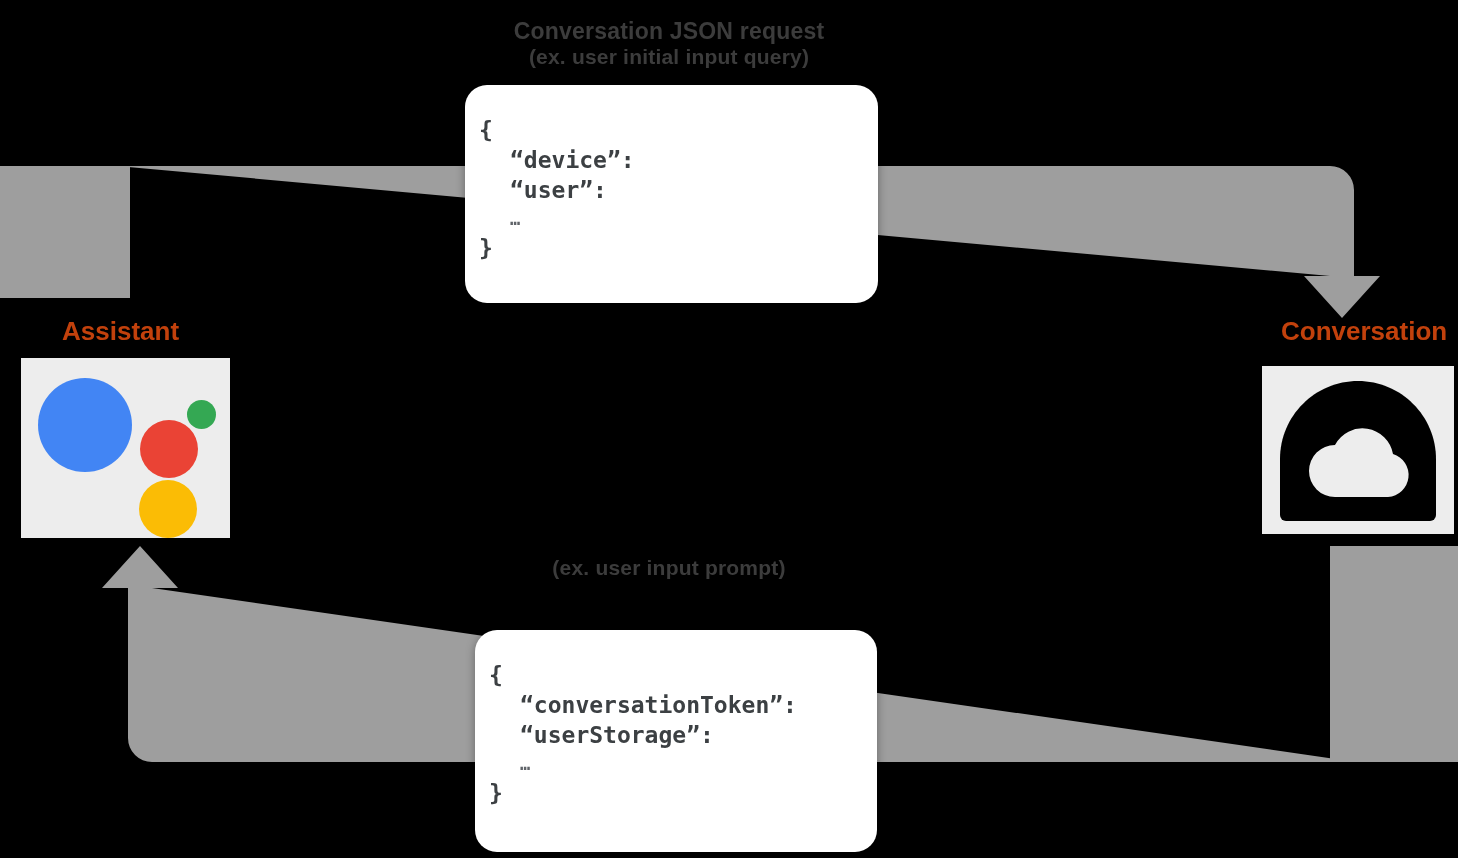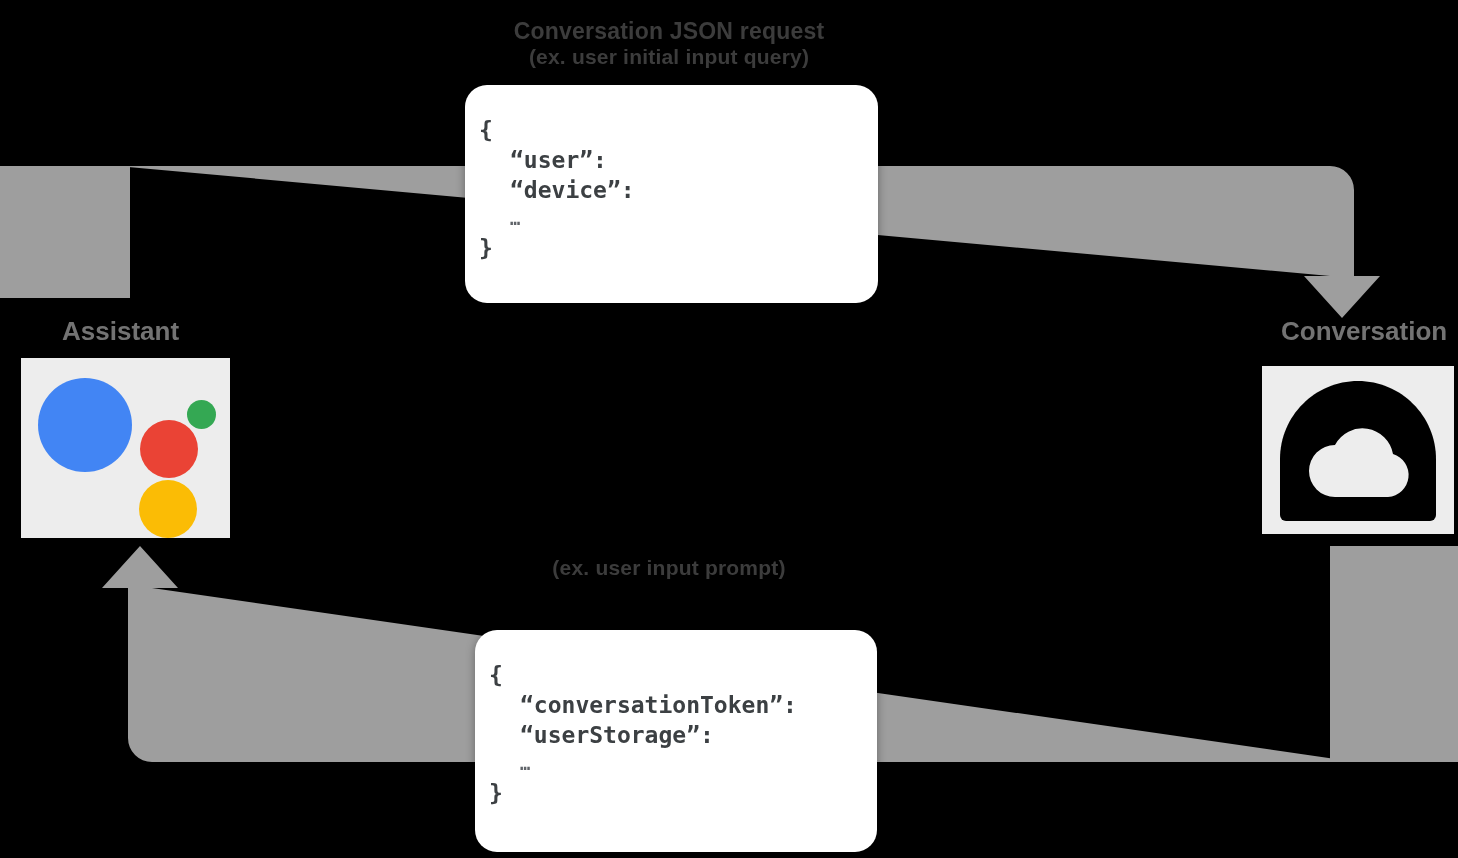--- a/index.html
+++ b/index.html
@@ -121,21 +121,21 @@
   }
 
   #label-request  { left: 379px; top: 18px;  width: 580px; }
   #label-response { left: 379px; top: 556px; width: 580px; }
 
   .endpoint-label {
     position: absolute;
     font-family: "Liberation Sans", sans-serif;
     font-size: 26px;
     font-weight: bold;
-    color: #737373;
+    color: #c2410c;
     white-space: nowrap;
     pointer-events: none;
   }
   #label-assistant   { left: 62px;  top: 316px; }
   #label-fulfillment { left: 1281px; top: 316px; }
 </style>
 </head>
 <body>
 
 <div id="stage">
@@ -175,22 +175,22 @@
     <span class="title">Conversation JSON request</span>
     <span class="sub">(ex. user initial input query)</span>
   </div>
 
   <div class="flow-label" id="label-response">
     <span class="sub">(ex. user input prompt)</span>
   </div>
 
   <div class="json-card" id="card-request">
     <div class="json-line">{</div>
+    <div class="json-line indent">“device”:</div>
     <div class="json-line indent">“user”:</div>
-    <div class="json-line indent">“device”:</div>
     <div class="json-line indent ellipsis">…</div>
     <div class="json-line">}</div>
   </div>
 
   <div class="json-card" id="card-response">
     <div class="json-line">{</div>
     <div class="json-line indent">“conversationToken”:</div>
     <div class="json-line indent">“userStorage”:</div>
     <div class="json-line indent ellipsis">…</div>
     <div class="json-line">}</div>

